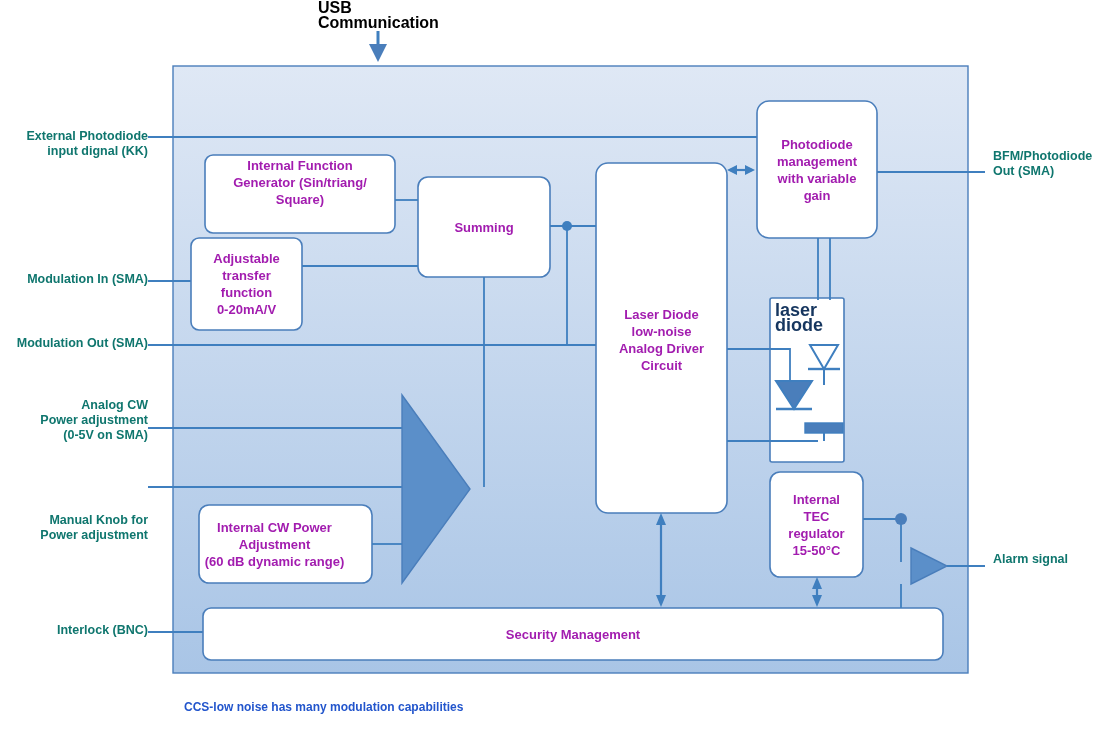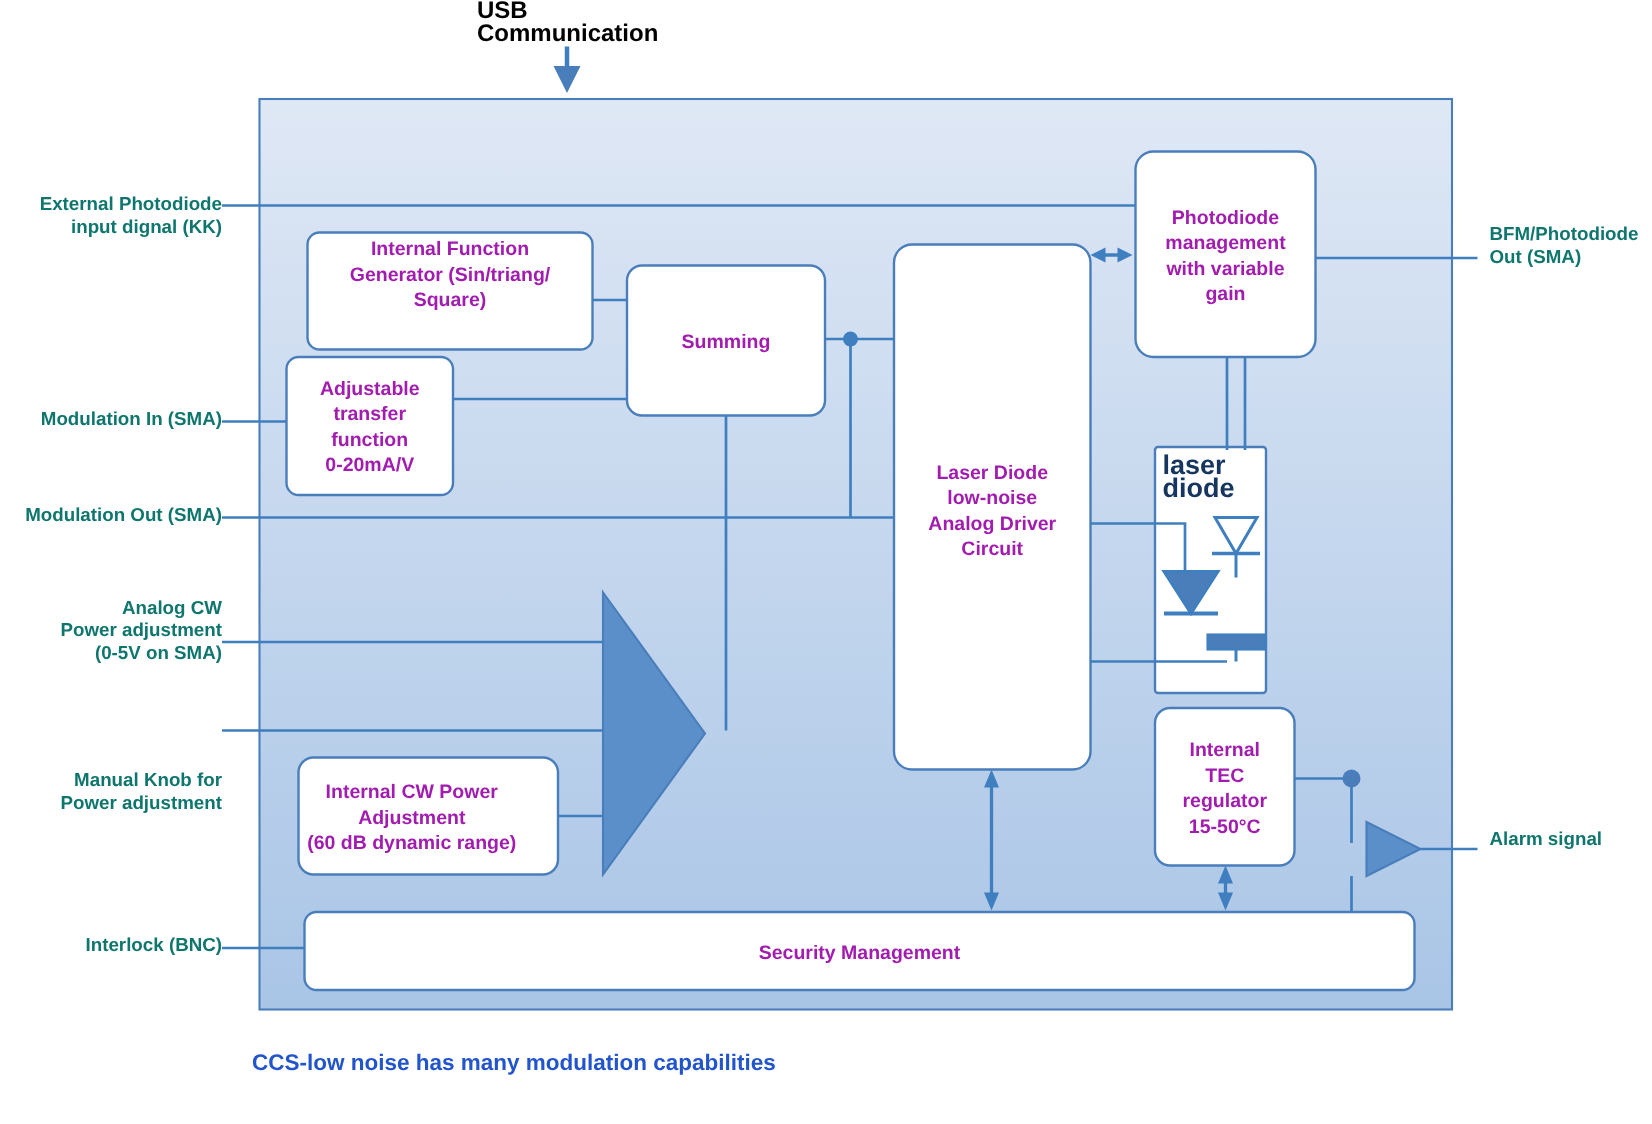--- a/index.html
+++ b/index.html
@@ -59,26 +59,26 @@
   .small-lbl {
     position: absolute;
     color: #16365f;
     font-weight: bold;
     font-size: 18px;
     line-height: 15px;
     text-align: left;
   }
   .caption {
     position: absolute;
-    left: 168px;
+    left: 184px;
     top: 700px;
     width: 700px;
     color: #2255cc;
     font-weight: bold;
-    font-size: 15px;
+    font-size: 12px;
     text-align: left;
   }
 </style>
 </head>
 <body>
 
 <div id="stage">
 
   <svg id="svg-layer" viewBox="0 0 1101 749">
     <defs>

